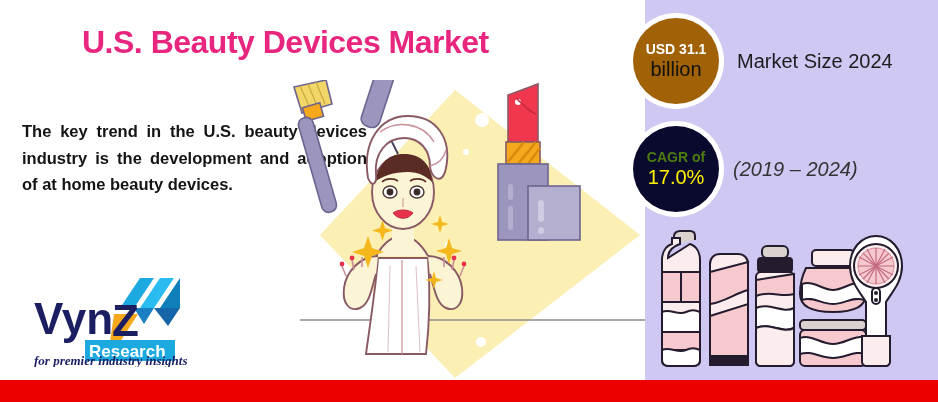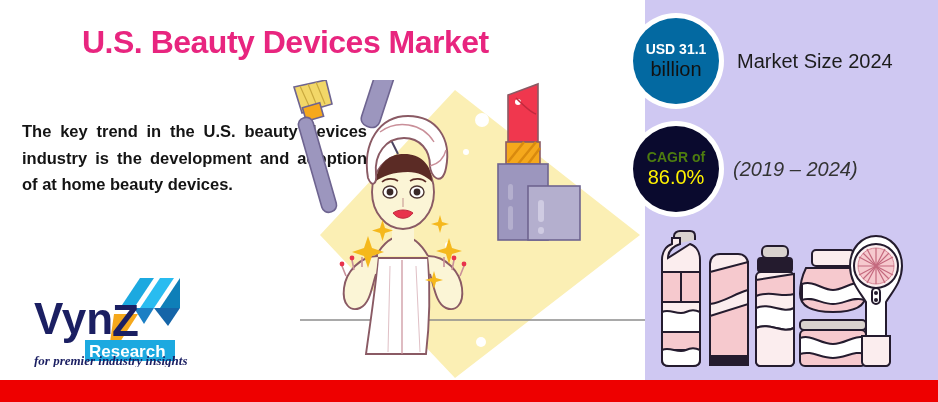--- a/index.html
+++ b/index.html
@@ -31,21 +31,21 @@
     position:absolute; left:645px; top:0px; width:293px; height:380px;
     background:#CFC8F2;
   }
   .badge{
     position:absolute; border-radius:50%;
     display:flex; flex-direction:column; align-items:center; justify-content:center;
     box-shadow:0 0 0 5px #ffffff;
   }
   .badge-size{
     left:633px; top:18px; width:86px; height:86px;
-    background:#0369a1;
+    background:#a16207;
   }
   .badge-cagr{
     left:633px; top:126px; width:86px; height:86px;
     background:#0A0A2E;
   }
   .badge-l1{font-size:14px; font-weight:bold; line-height:1.12;}
   .badge-l2{font-size:20px; font-weight:normal; line-height:1.12;}
   .badge-size .badge-l1{color:#ffffff;}
   .badge-size .badge-l2{color:#111111;}
   .badge-cagr .badge-l1{color:#4d7c0f;}
@@ -182,21 +182,21 @@
   <div class="right-panel"></div>
 
   <div class="badge badge-size">
     <span class="badge-l1">USD 31.1</span>
     <span class="badge-l2">billion</span>
   </div>
   <div class="side-label label-size">Market Size 2024</div>
 
   <div class="badge badge-cagr">
     <span class="badge-l1">CAGR of</span>
-    <span class="badge-l2">86.0%</span>
+    <span class="badge-l2">17.0%</span>
   </div>
   <div class="side-label label-cagr">(2019 – 2024)</div>
 
   <div class="products">
     <svg width="260" height="150" viewBox="0 0 260 150" xmlns="http://www.w3.org/2000/svg">
       <g stroke="#241B2E" stroke-width="2" fill="none">
 
         <g>
           <path d="M24,16 L24,8 C24,5 27,3 30,3 L40,3 C43,3 45,5 45,8 L45,12" fill="#D9D2CE"></path>
           <path d="M18,30 C18,22 24,18 30,16 L30,10 L22,10 L22,16 C16,18 12,24 12,32 L12,132 C12,136 15,138 19,138 L43,138 C47,138 50,136 50,132 L50,32 C50,24 46,18 40,16 Z" fill="#FBEDEE"></path>

